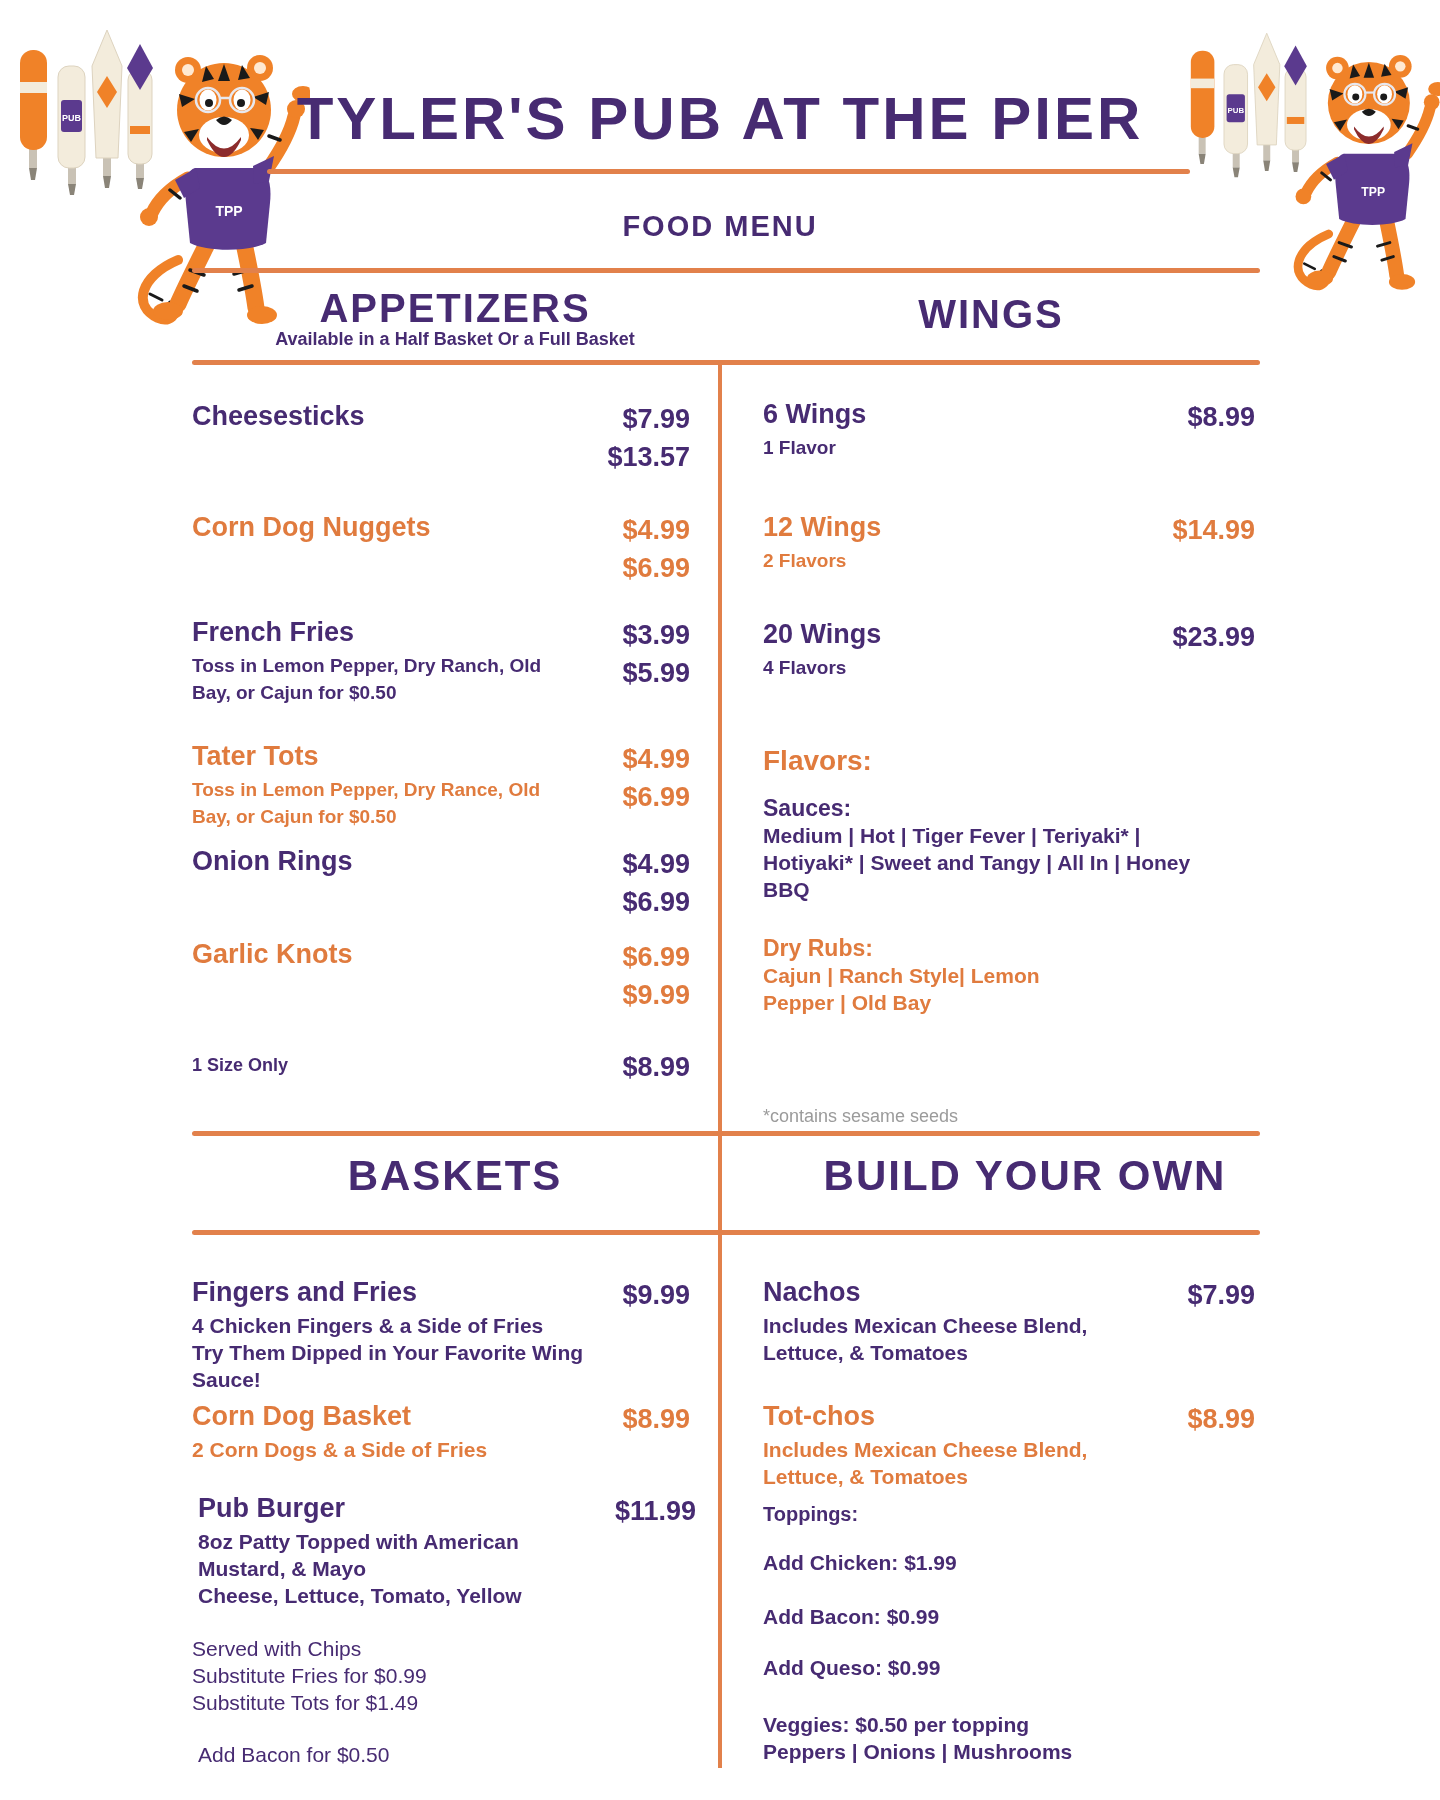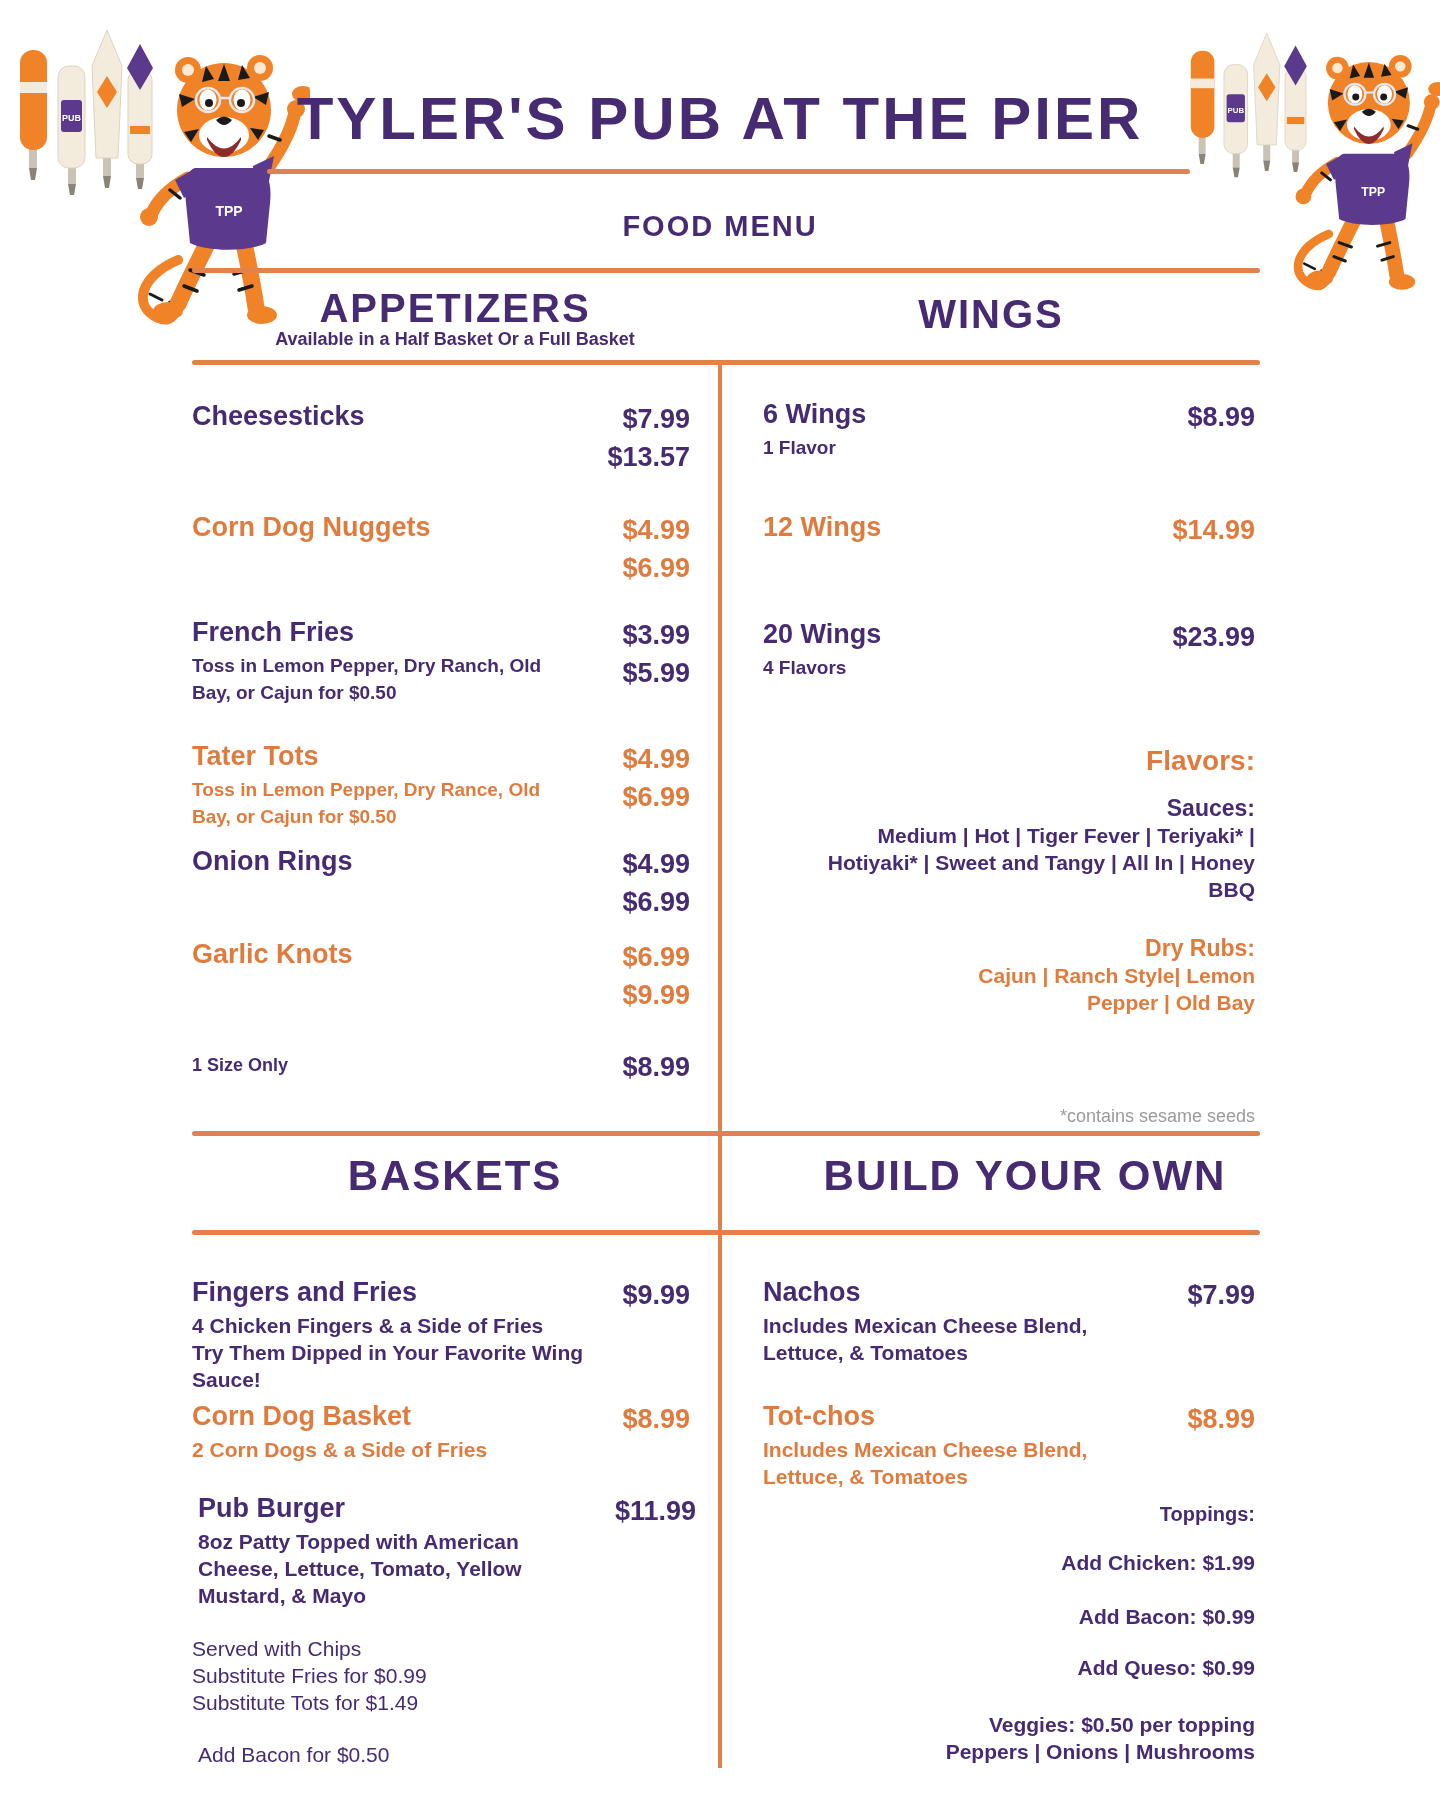--- a/index.html
+++ b/index.html
@@ -23,21 +23,21 @@
   .sec-sub{position:absolute;text-align:center;color:var(--purple);font-weight:600;font-size:18px;}
 
   .row{position:absolute;left:192px;width:498px;}
   .row.rcol{left:763px;width:492px;}
   .iname{font-size:27px;font-weight:700;line-height:32px;}
   .idesc{font-size:19px;font-weight:600;line-height:27px;margin-top:4px;}
   .prices{position:absolute;top:0;right:0;text-align:right;font-size:27px;font-weight:700;line-height:38px;}
   .purple .iname,.purple .idesc,.purple .prices{color:var(--purple);}
   .orange .iname,.orange .idesc,.orange .prices{color:var(--orange);}
 
-  .cblock{position:absolute;left:763px;width:492px;text-align:right;}
+  .cblock{position:absolute;left:763px;width:492px;text-align:left;}
   .flavors-title{font-size:28px;font-weight:700;color:var(--orange);}
   .list-title{font-size:23px;font-weight:700;color:var(--purple);}
   .list-title.orange-t{color:var(--orange);}
   .list-lines{font-size:21px;font-weight:600;line-height:27px;color:var(--purple);}
   .list-lines.orange-t{color:var(--orange);}
   .note{font-size:18px;font-weight:400;color:var(--gray);}
   .toppings-title{font-size:20px;font-weight:700;color:var(--purple);}
   .topping-line{font-size:21px;font-weight:600;color:var(--purple);}
   .bnotes{position:absolute;left:192px;width:498px;font-size:21px;font-weight:400;line-height:27px;color:var(--purple);}
 
@@ -205,20 +205,23 @@
     <div class="iname">6 Wings</div>
     <div class="idesc">
         <div>1 Flavor</div>
       </div>
     <div class="prices">
         <div>$8.99</div>
       </div>
   </div>
   <div class="row rcol orange" style="top:511px">
     <div class="iname">12 Wings</div>
+    <div class="idesc">
+        <div>2 Flavors</div>
+      </div>
     <div class="prices">
         <div>$14.99</div>
       </div>
   </div>
   <div class="row rcol purple" style="top:618px">
     <div class="iname">20 Wings</div>
     <div class="idesc">
         <div>4 Flavors</div>
       </div>
     <div class="prices">
@@ -260,22 +263,22 @@
         <div>2 Corn Dogs &amp; a Side of Fries</div>
       </div>
     <div class="prices">
         <div>$8.99</div>
       </div>
   </div>
   <div class="row purple" style="top:1492px;left:198px">
     <div class="iname">Pub Burger</div>
     <div class="idesc" style="font-size:21px">
       <div>8oz Patty Topped with American</div>
+      <div>Mustard, &amp; Mayo</div>
       <div>Cheese, Lettuce, Tomato, Yellow</div>
-      <div>Mustard, &amp; Mayo</div>
     </div>
     <div class="prices">
         <div>$11.99</div>
       </div>
   </div>
   <div class="bnotes" style="top:1635px">
     <div>Served with Chips</div>
     <div>Substitute Fries for $0.99</div>
     <div>Substitute Tots for $1.49</div>
   </div>

